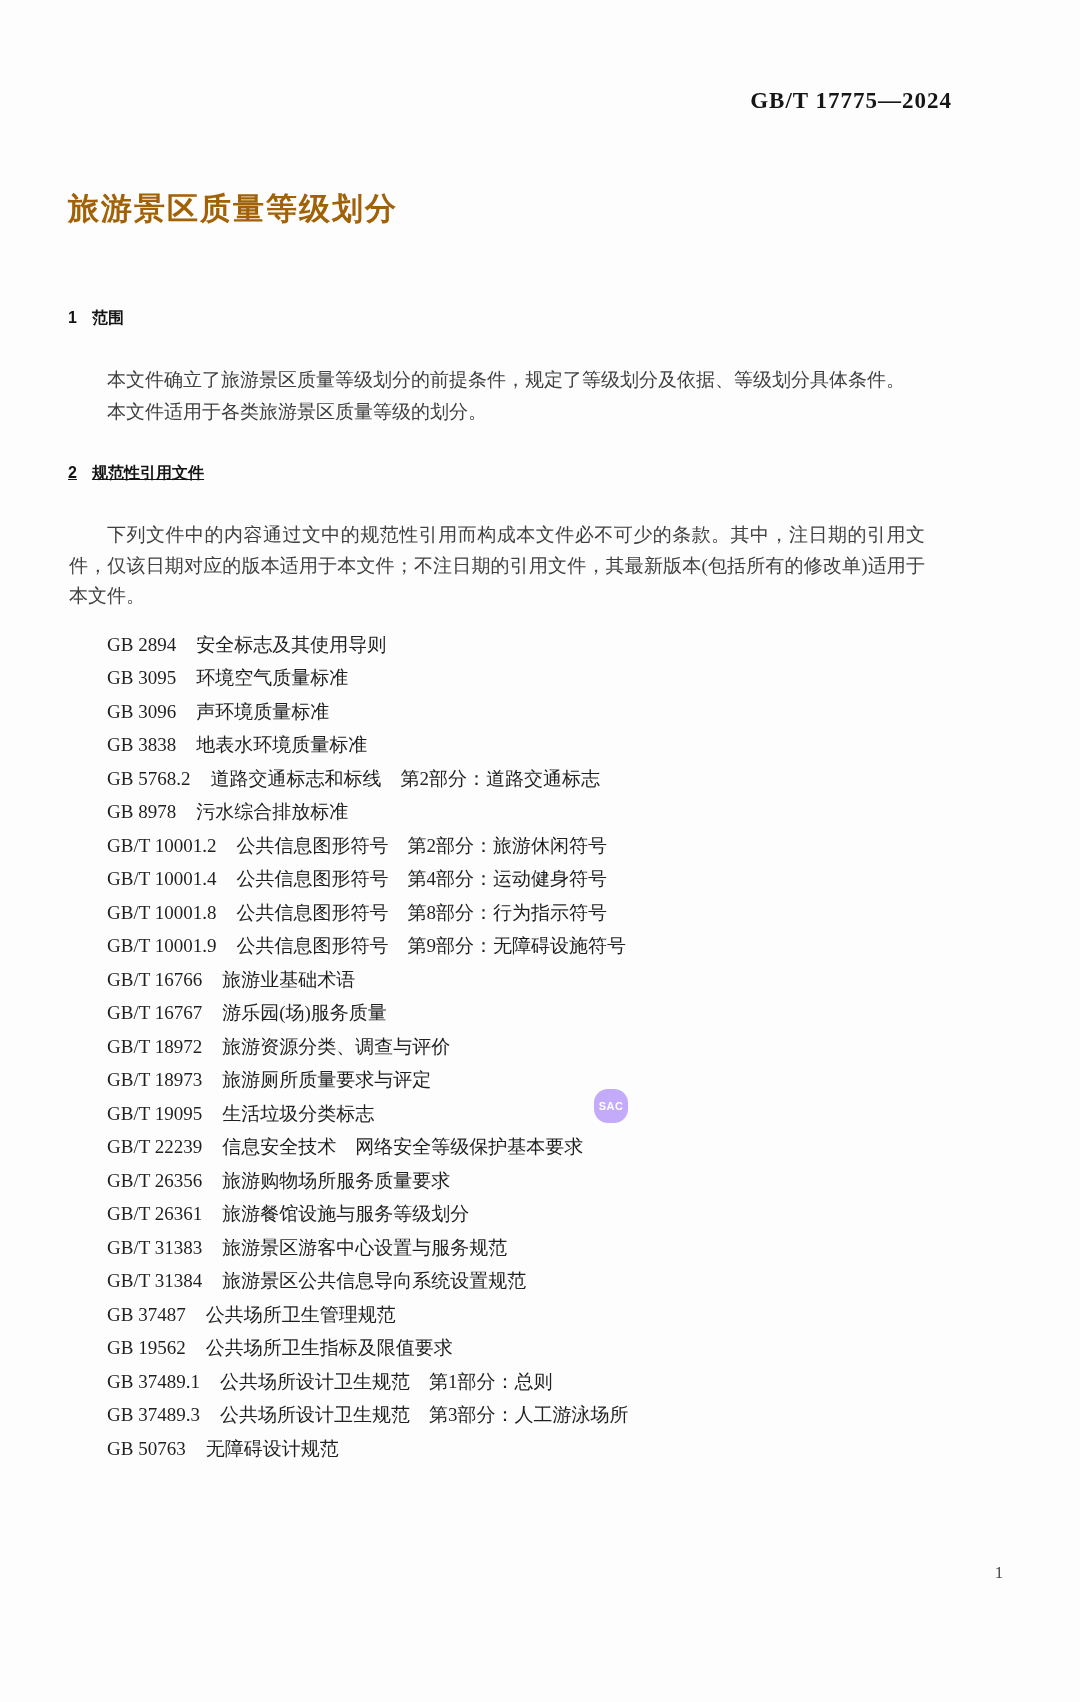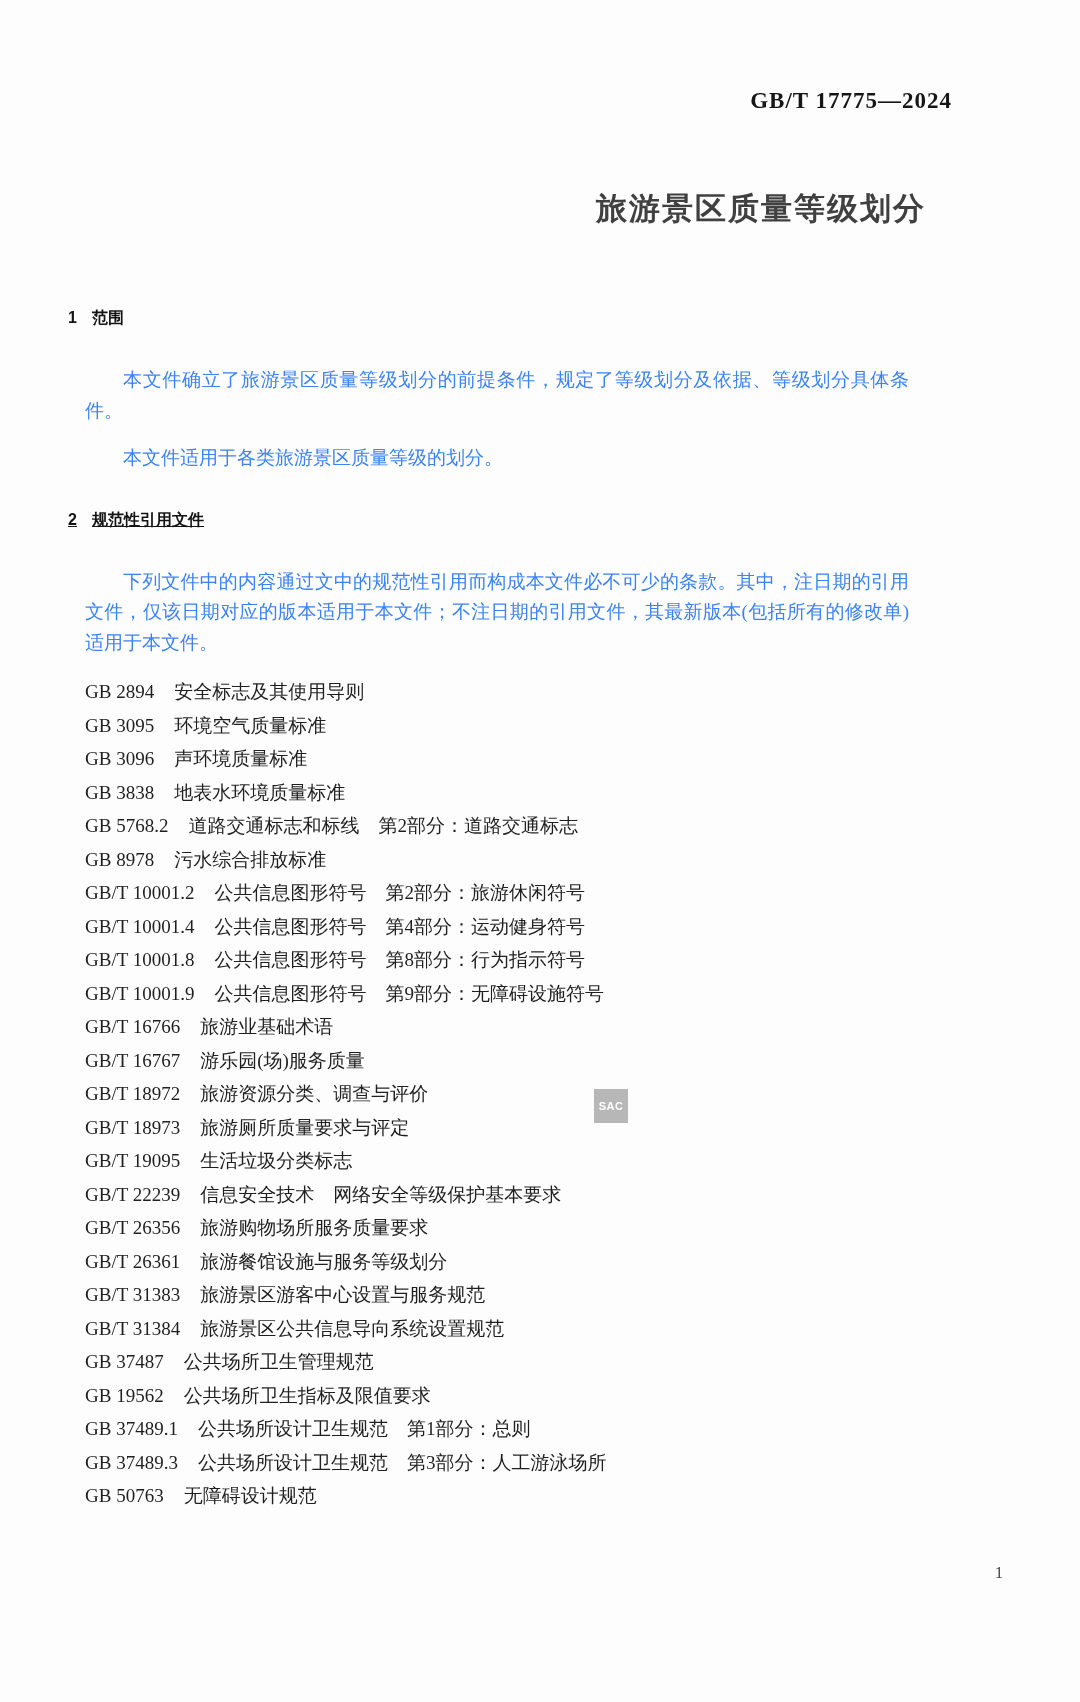--- a/index.html
+++ b/index.html
@@ -21,64 +21,64 @@
     text-align: right;
     margin-right: -26px; 
     font-family: "Liberation Serif", "DejaVu Serif", serif;
     font-weight: bold;
     font-size: 23px;
     letter-spacing: 1px;
     color: #161616;
   }
   .doc-title {
     margin-top: 74px;
-    text-align: right;
+    text-align: left;
     font-family: "Liberation Sans", "DejaVu Sans", sans-serif;
     font-weight: bold;
     font-size: 31px;
     letter-spacing: 2px;
-    color: #404040;
+    color: #a16207;
   }
   .section-heading {
     margin-top: 78px;
     font-family: "Liberation Sans", "DejaVu Sans", sans-serif;
     font-weight: bold;
     font-size: 16px;
     color: #141414;
   }
   .section-heading.second { margin-top: 36px; text-decoration: underline; }
   .section-number { margin-right: 0.95em; }
   .para {
-    margin: 17px;
+    margin: 1px;
     margin-top: 36px;
     text-indent: 2em;
     line-height: 30.5px;
     text-align: justify;
-    color: #3b82f6;
+    color: #404040;
   }
   .para + .para { margin-top: 0; }
   .ref-list {
     margin-top: 16px;
-    margin-left: 17px;
+    margin-left: 39px;
   }
   .ref-item {
     line-height: 33.5px;
     white-space: nowrap;
     color: #1f1f1f;
   }
   .ref-code { margin-right: 20px; }
   .watermark {
     position: absolute;
     left: 594px;
     top: 1089px;
     width: 34px;
     height: 34px;
-    background: #737373;
+    background: #8b5cf6;
     opacity: 0.5;
-    border-radius: 0;
+    border-radius: 14px;
     display: flex;
     align-items: center;
     justify-content: center;
     font-family: "Liberation Sans", "DejaVu Sans", sans-serif;
     font-weight: bold;
     font-size: 11px;
     color: #ffffff;
     letter-spacing: 0.5px;
   }
   .page-number {

